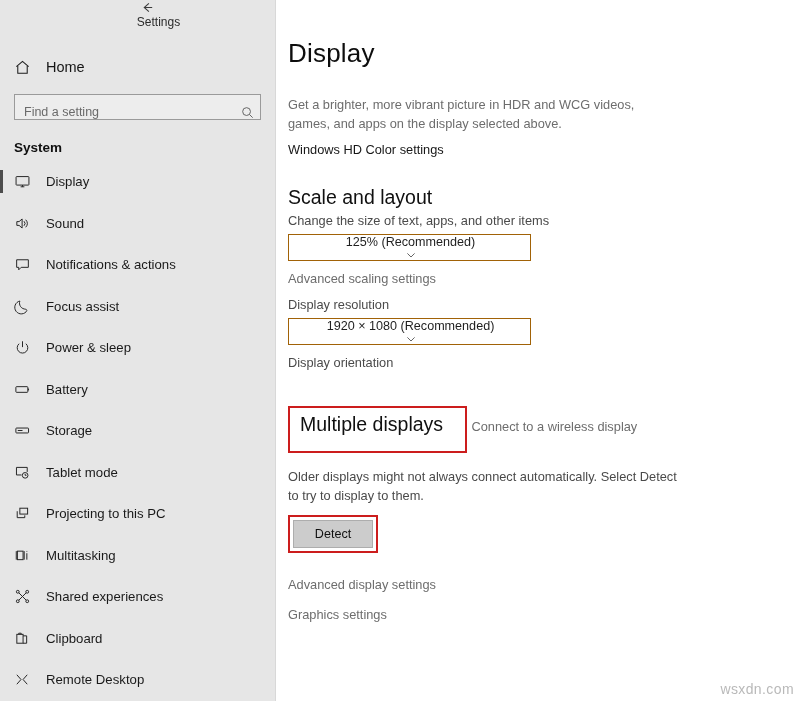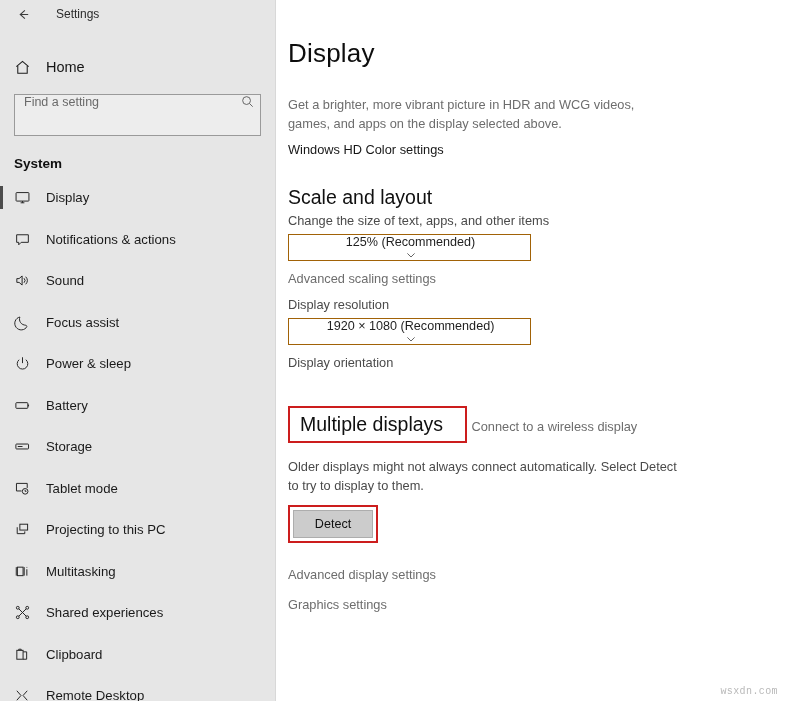--- a/index.html
+++ b/index.html
@@ -21,21 +21,22 @@
     width: 276px; height: 701px;
     background: #e6e6e6;
     position: relative;
     flex: 0 0 276px;
     border-right: 1px solid #d8d8d8;
   }
   .titlebar {
     height: 28px;
     display: flex;
     align-items: center;
-    padding-left: 12px;
+    padding-left: 20px;
+    flex-direction: column;
   }
   .back-arrow {
     width: 22px; height: 22px;
     display: flex; align-items: center; justify-content: center;
     color: #3b3b3b;
     cursor: pointer;
   }
   .titlebar-title {
     margin-left: 22px;
     font-size: 12px;
@@ -48,25 +49,25 @@
     height: 34px;
     margin-top: 22px;
     padding-left: 14px;
     cursor: pointer;
   }
   .home-row .ico { width: 26px; display: flex; align-items: center; color: #1c1c1c; }
   .home-row .lbl { font-size: 14.5px; color: #151515; margin-left: 6px; }
 
   .search-wrap {
     margin: 10px 14px 0 14px;
-    height: 42px;
+    height: 26px;
     background: #ededed;
     border: 1px solid #9a9a9a;
     display: flex;
-    align-items: flex-start;
+    align-items: flex-end;
     padding: 0 6px 0 9px;
   }
   .search-wrap input {
     flex: 1;
     border: none;
     outline: none;
     background: transparent;
     font-family: "Liberation Sans", sans-serif;
     font-size: 12.5px;
     color: #3a3a3a;
@@ -173,21 +174,21 @@
     color: #6d6d6d;
     margin-top: 10px;
     display: inline-block;
     cursor: pointer;
   }
   .spacer-10 { height: 10px; }
 
   .h2-boxed {
     display: inline-block;
     margin-top: 30px;
-    padding: 5px 22px 5px 10px;
+    padding: 5px 22px 15px 10px;
     border: 2.5px solid #cc1d1d;
   }
   .h2-boxed .t {
     font-size: 19.5px;
     color: #101010;
   }
 
   .detect-wrap {
     display: inline-block;
     margin-top: 10px;
@@ -200,26 +201,25 @@
     background: #cccccc;
     border: 1px solid #adadad;
     font-family: "Liberation Sans", sans-serif;
     font-size: 12.6px;
     color: #111;
     cursor: pointer;
   }
 
   .watermark {
     position: absolute;
-    right: 22px;
+    right: 6px;
     bottom: 4px;
-    font-size: 10px;
+    font-size: 14px;
     color: #b9b9b9;
     letter-spacing: .4px;
-    font-family: Liberation Mono, monospace;
   }
 </style>
 </head>
 <body>
 
 <div class="app">
 
   <div class="sidebar">
 
     <div class="titlebar">
@@ -262,35 +262,35 @@
             <rect x="2.2" y="3.8" width="13.6" height="9" rx="0.6"></rect>
             <path d="M7 14.6 H11 M9 12.8 V14.6"></path>
           </svg>
         </span>
         <span class="lbl">Display</span>
       </div>
 
       <div class="nav-item">
         <span class="ico">
           <svg width="17" height="17" viewBox="0 0 18 18" fill="none" stroke="currentColor" stroke-width="1.05">
-            <path d="M2.8 4 H15.2 V12 H7.6 L5 14.6 V12 H2.8 Z"></path>
-          </svg>
-        </span>
-        <span class="lbl">Notifications &amp; actions</span>
-      </div>
-
-      <div class="nav-item">
-        <span class="ico">
-          <svg width="17" height="17" viewBox="0 0 18 18" fill="none" stroke="currentColor" stroke-width="1.05">
             <path d="M3 7 H5.4 L8.6 4.2 V13.8 L5.4 11 H3 Z"></path>
             <path d="M10.6 6.6 A3.4 3.4 0 0 1 10.6 11.4"></path>
             <path d="M12.4 5 A6 6 0 0 1 12.4 13"></path>
           </svg>
         </span>
         <span class="lbl">Sound</span>
+      </div>
+
+      <div class="nav-item">
+        <span class="ico">
+          <svg width="17" height="17" viewBox="0 0 18 18" fill="none" stroke="currentColor" stroke-width="1.05">
+            <path d="M2.8 4 H15.2 V12 H7.6 L5 14.6 V12 H2.8 Z"></path>
+          </svg>
+        </span>
+        <span class="lbl">Notifications &amp; actions</span>
       </div>
 
       <div class="nav-item">
         <span class="ico">
           <svg width="17" height="17" viewBox="0 0 18 18" fill="none" stroke="currentColor" stroke-width="1.05">
             <path d="M12.4 11.8 A6.4 6.4 0 0 1 6.2 3.2 A6.9 6.9 0 1 0 13.8 13.2 A6.4 6.4 0 0 1 12.4 11.8 Z"></path>
           </svg>
         </span>
         <span class="lbl">Focus assist</span>
       </div>

